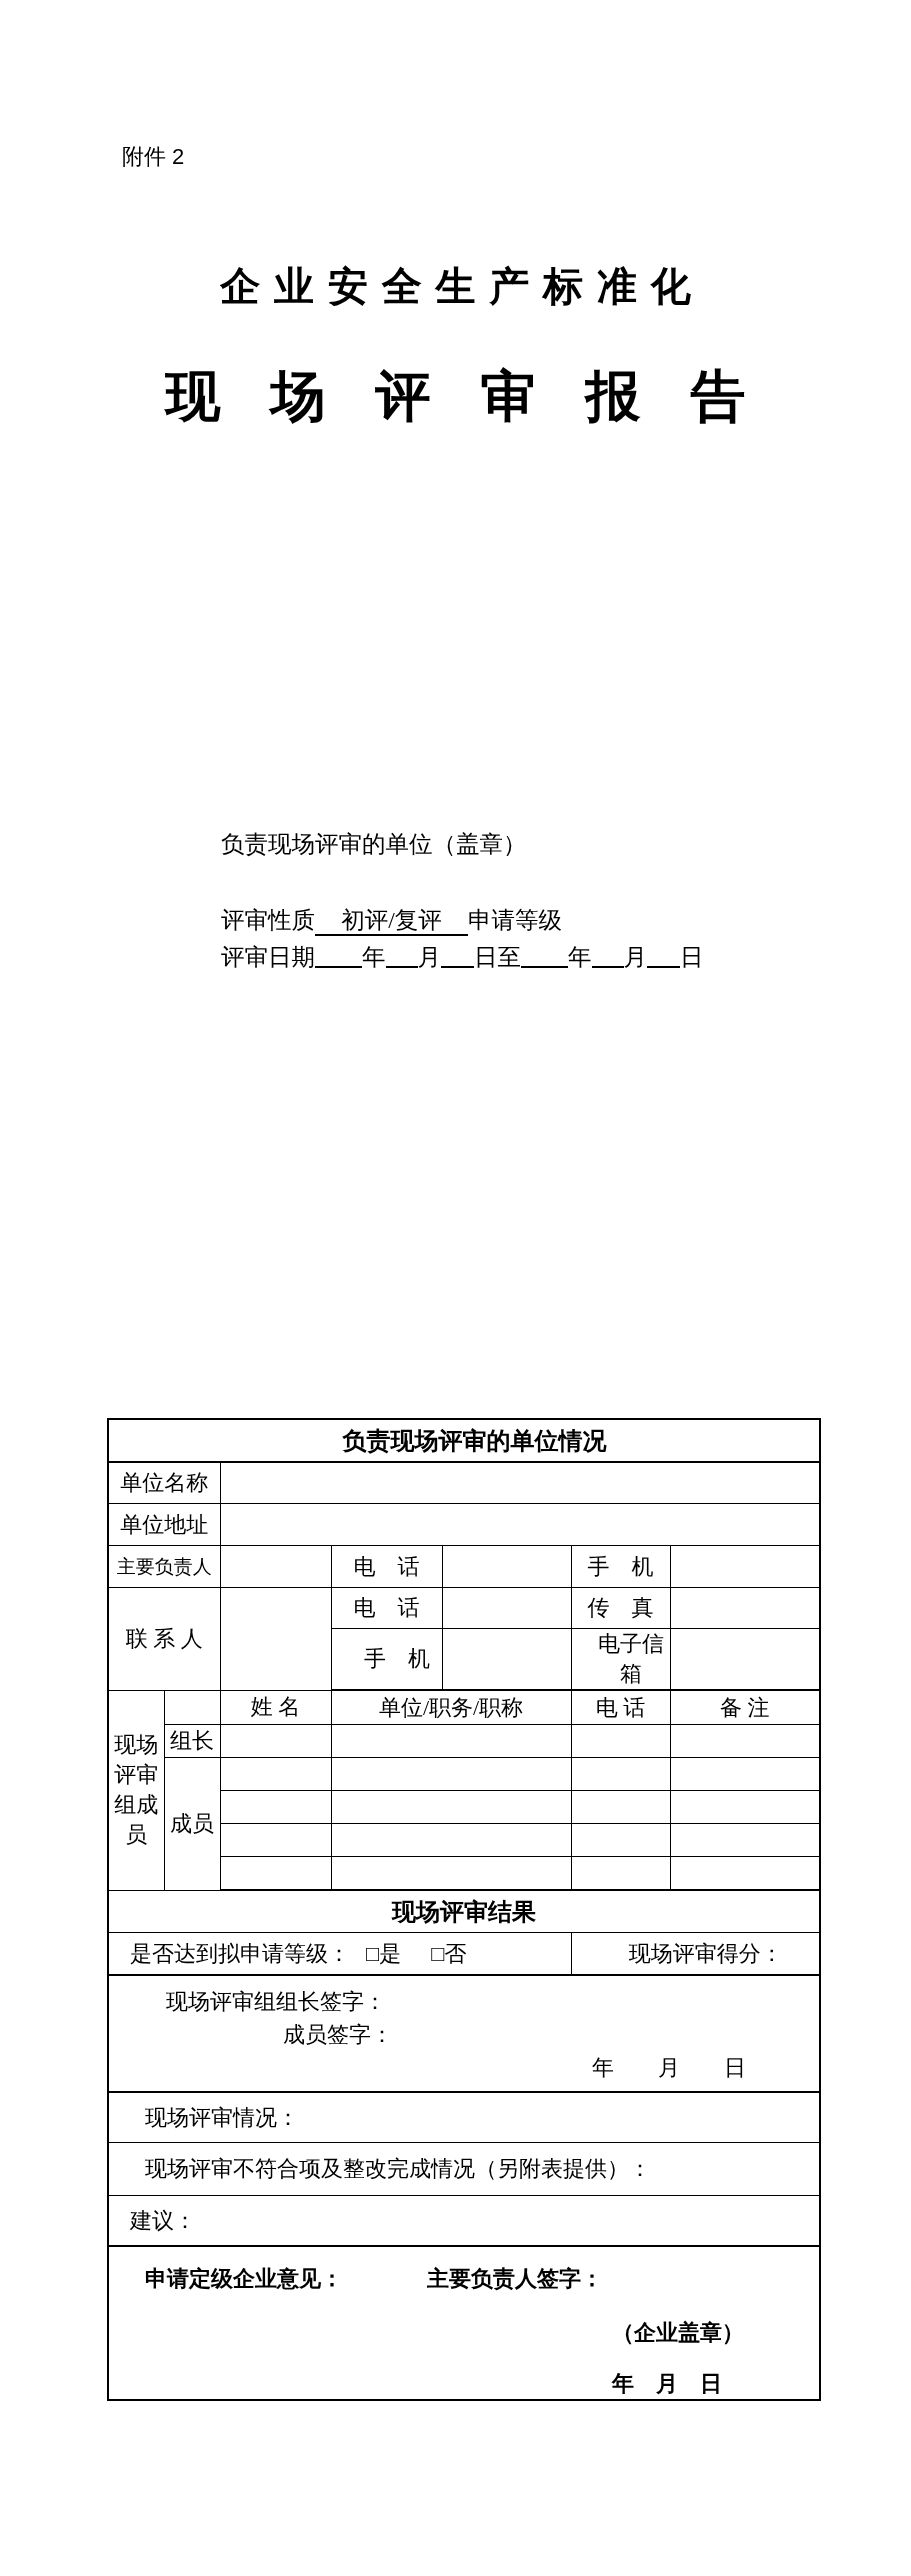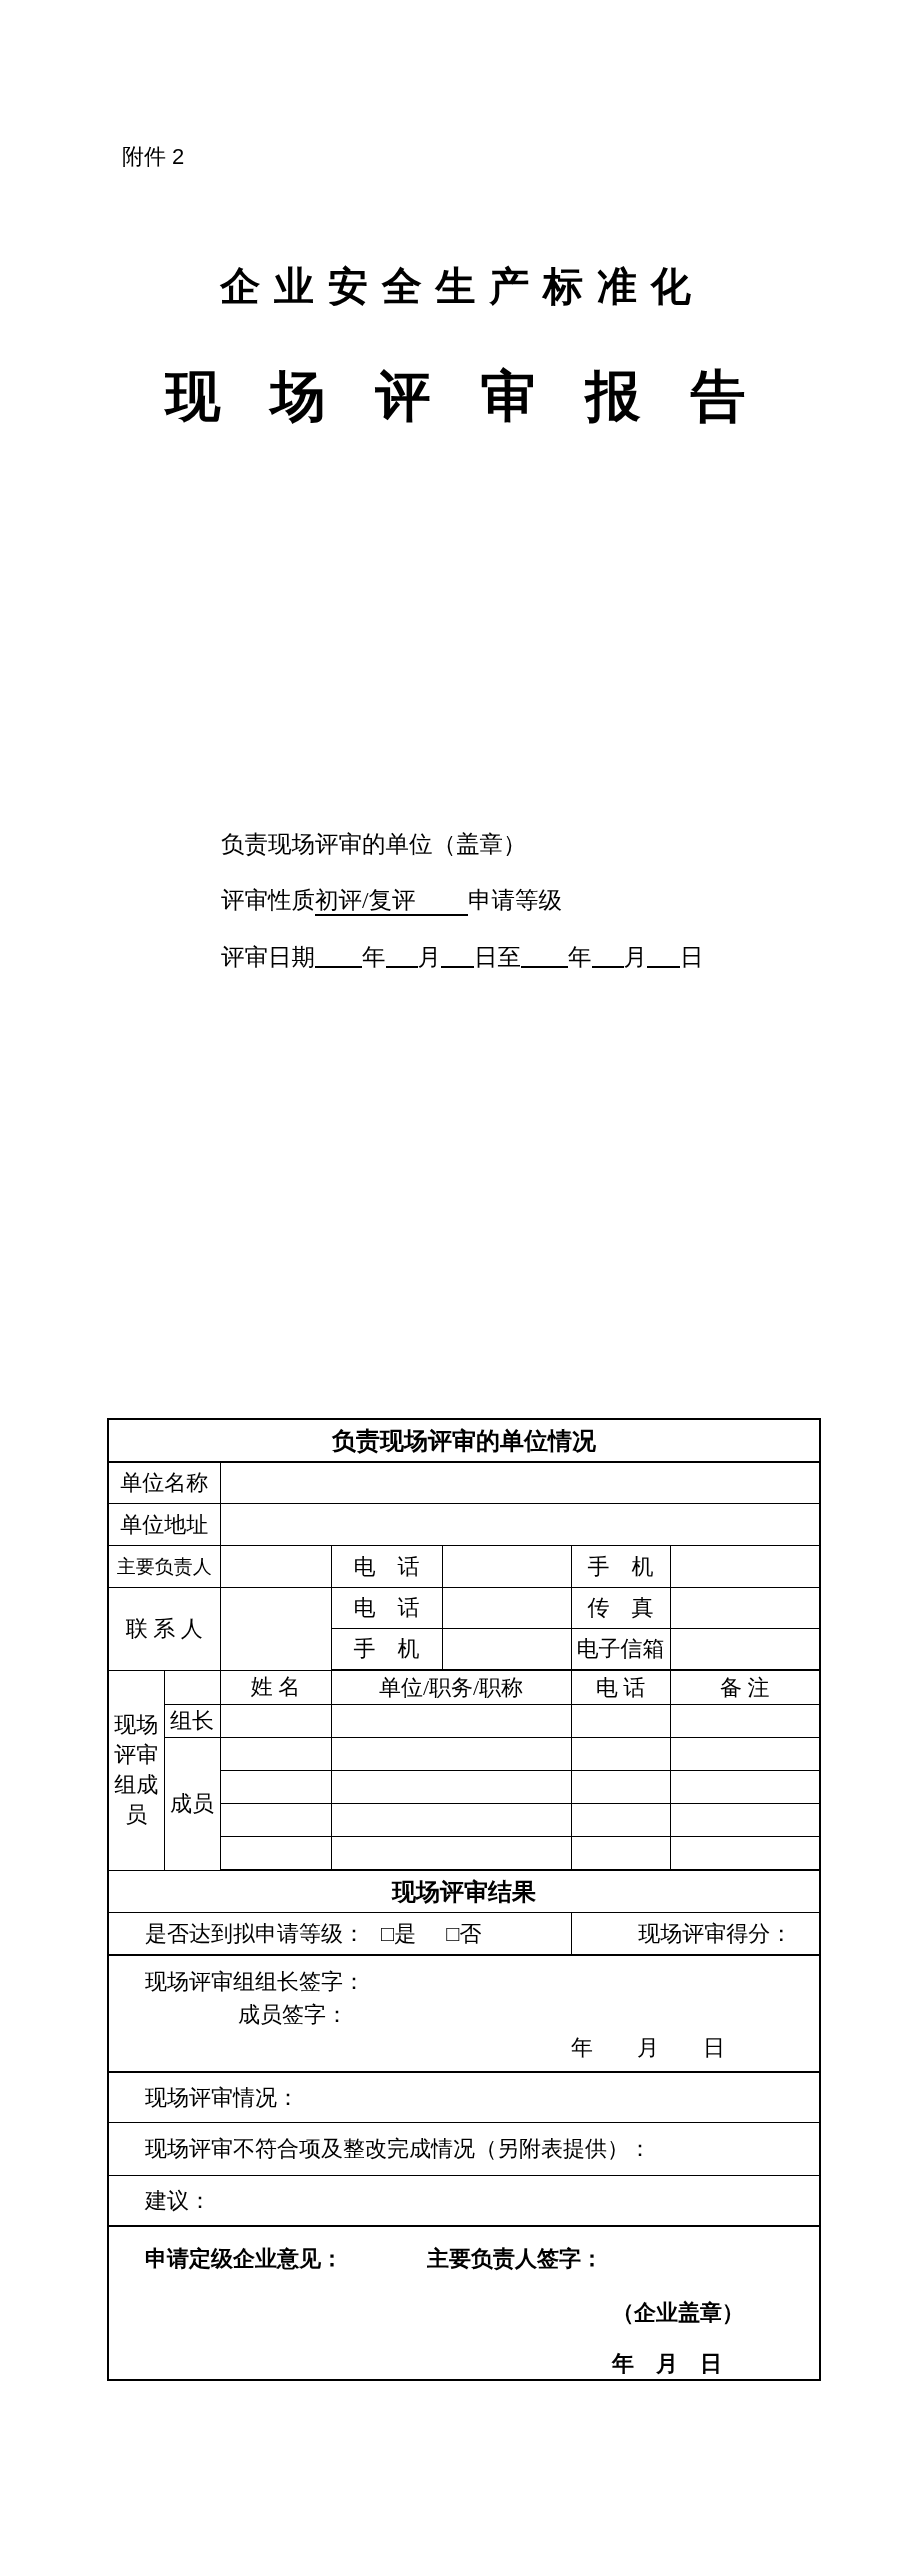--- a/index.html
+++ b/index.html
@@ -42,51 +42,51 @@
   .cover-line{ height:27.5px; margin-bottom:28px; white-space:nowrap; }
   .blank{
     display:inline-block;
     border-bottom:2.9px solid #000;
     height:20.7px;
     vertical-align:baseline;
     position:relative; top:3.4px;
   }
   .w82{width:47px;} .w55{width:32px;} .w58{width:33px;}
   .uline-value{
-    display:inline-block; width:153px; 
-    border-bottom:2.9px solid #000; margin-bottom:-2.9px;
+    display:inline-block; width:153px; text-align:center;
+    border-bottom:2.9px solid #000; margin-bottom:-2.9px;margin-top:20px;
   }
   
   .table-wrap{ position:absolute; left:107px; top:1418px; }
   table{
     border-collapse:collapse; table-layout:fixed;
     width:711px; font-size:22px;
     border:2.9px solid #000;
   }
   td{
     border:1.7px solid #000;
     text-align:center; vertical-align:middle;
     padding:0; overflow:hidden;
   }
-  tr.hb > td{ border-bottom-width:2.3px; }
+  tr.hb > td{ border-bottom-width:2.3px;padding-left:21px; }
   .sect-title{
     font-family:"Liberation Sans", sans-serif;
     font-weight:600; font-size:24px;
   }
   .small-label{ font-size:19px; }
   .vert-label{ white-space:pre-line; line-height:30px; }
   .tl{ text-align:left; padding-left:36px; }
   .score-cell{ text-align:center; padding-left:40px; }
   .cb{ display:inline-block; }
   .cb1{ margin-left:16px; }
   .cb2{ margin-left:30px; }
   .sign-cell{ text-align:left; vertical-align:top; padding-top:9.2px; }
   .sign-cell .line{ height:33px; line-height:33px; white-space:nowrap; }
   .indent-leader{ padding-left:36px; }
-  .indent-member{ padding-left:129px; }
+  .indent-member{ padding-left:129px;margin-left:24px; }
   .indent-date{ padding-left:462px; }
   .opinion-cell{ text-align:left; vertical-align:top;font-weight:bold; }
   .op-line1{ margin-top:17px; padding-left:36px; white-space:nowrap; }
   .op-gap{ display:inline-block; width:84px; }
   .op-line2{ margin-top:24px; padding-left:503px; }
   .op-line3{ margin-top:20.7px; padding-left:503px; }
   
   .r-title td{ height:41px; }
   .r-name td{ height:40px; }
   .r-addr td{ height:41px; }

